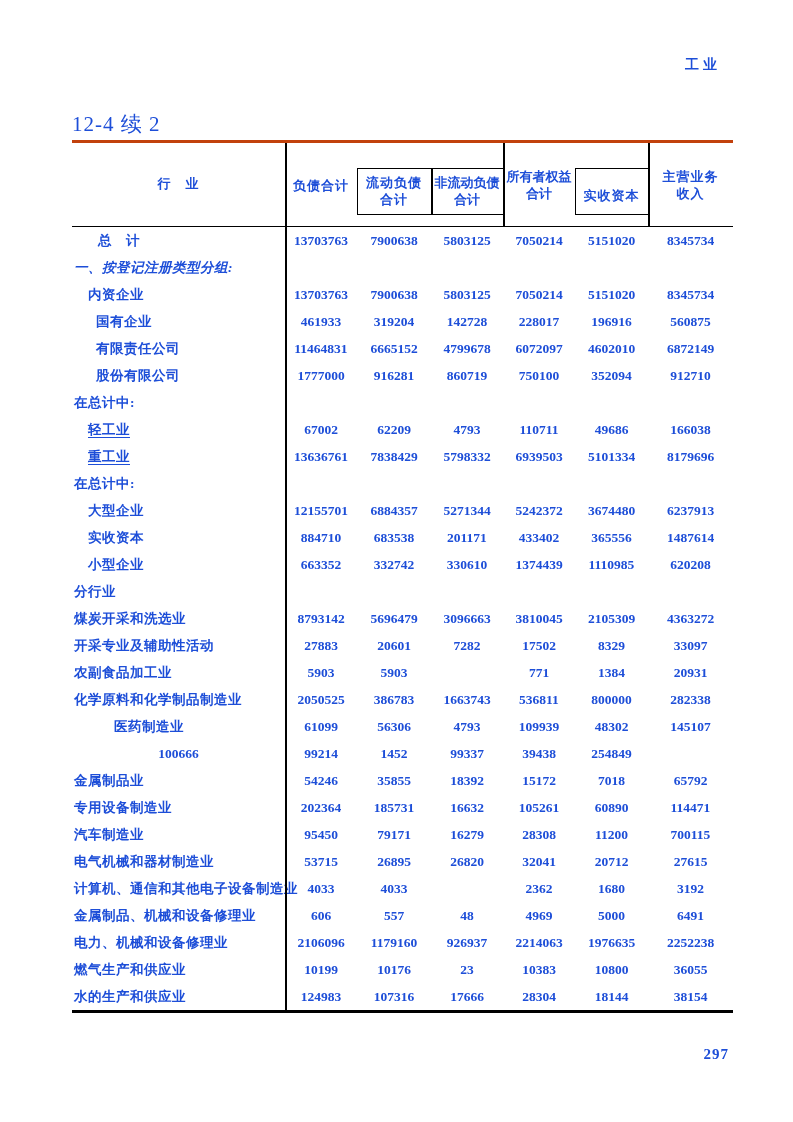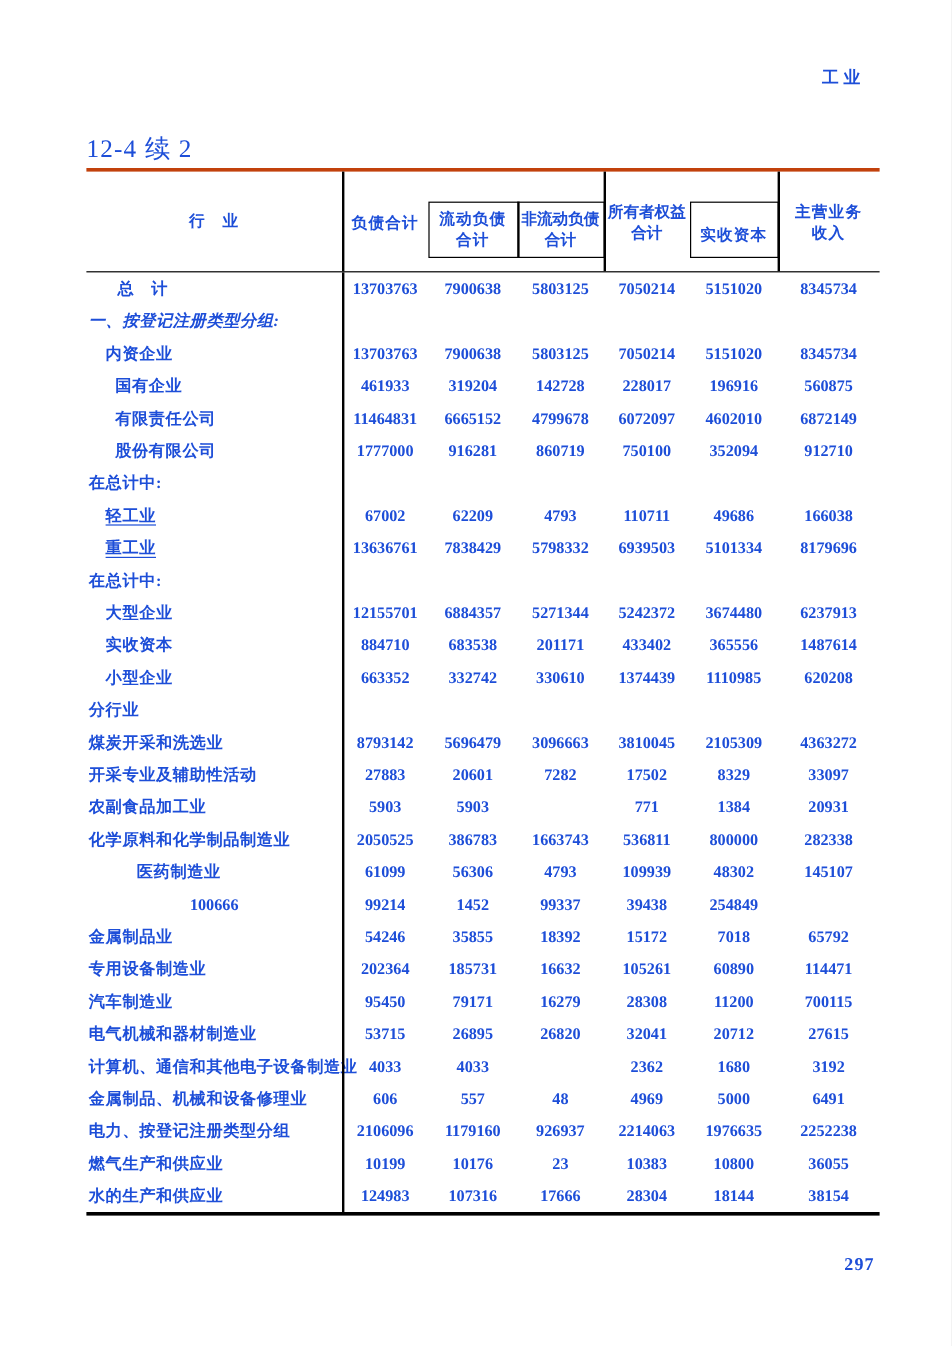--- a/index.html
+++ b/index.html
@@ -353,21 +353,21 @@
         <div class="cell label" style="padding-left: 2px;">金属制品、机械和设备修理业</div>
         <div class="cell num">606</div>
         <div class="cell num">557</div>
         <div class="cell num">48</div>
         <div class="cell num">4969</div>
         <div class="cell num">5000</div>
         <div class="cell num">6491</div>
       </div>
 
       <div class="trow">
-        <div class="cell label" style="padding-left: 2px;">电力、按登记注册类型分组</div>
+        <div class="cell label" style="padding-left: 2px;">电力、机械和设备修理业</div>
         <div class="cell num">2106096</div>
         <div class="cell num">1179160</div>
         <div class="cell num">926937</div>
         <div class="cell num">2214063</div>
         <div class="cell num">1976635</div>
         <div class="cell num">2252238</div>
       </div>
 
       <div class="trow">
         <div class="cell label" style="padding-left: 2px;">燃气生产和供应业</div>

